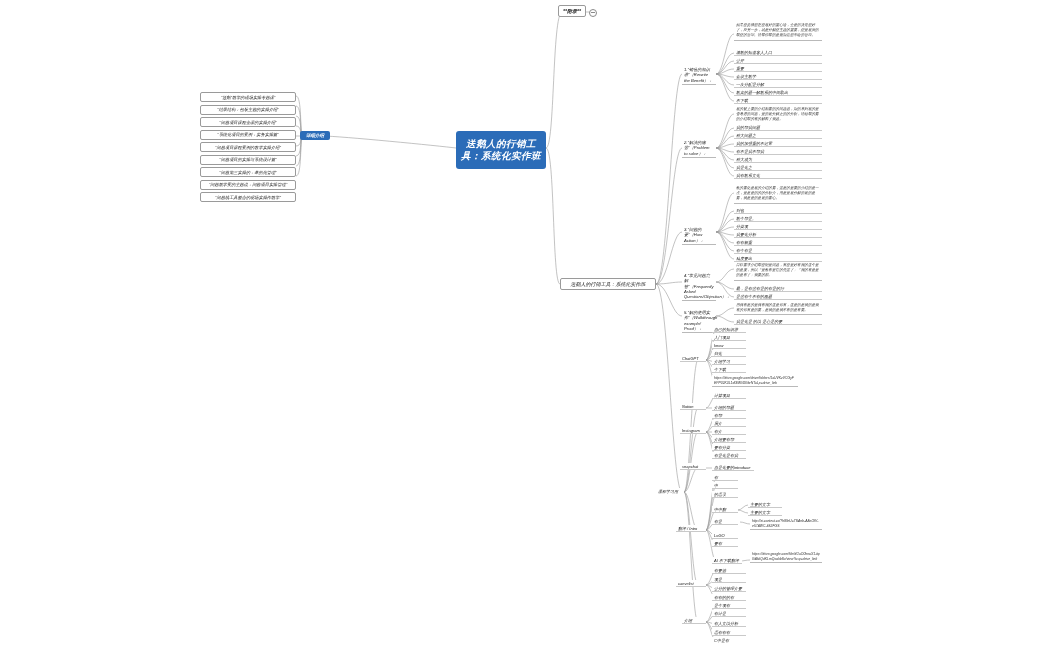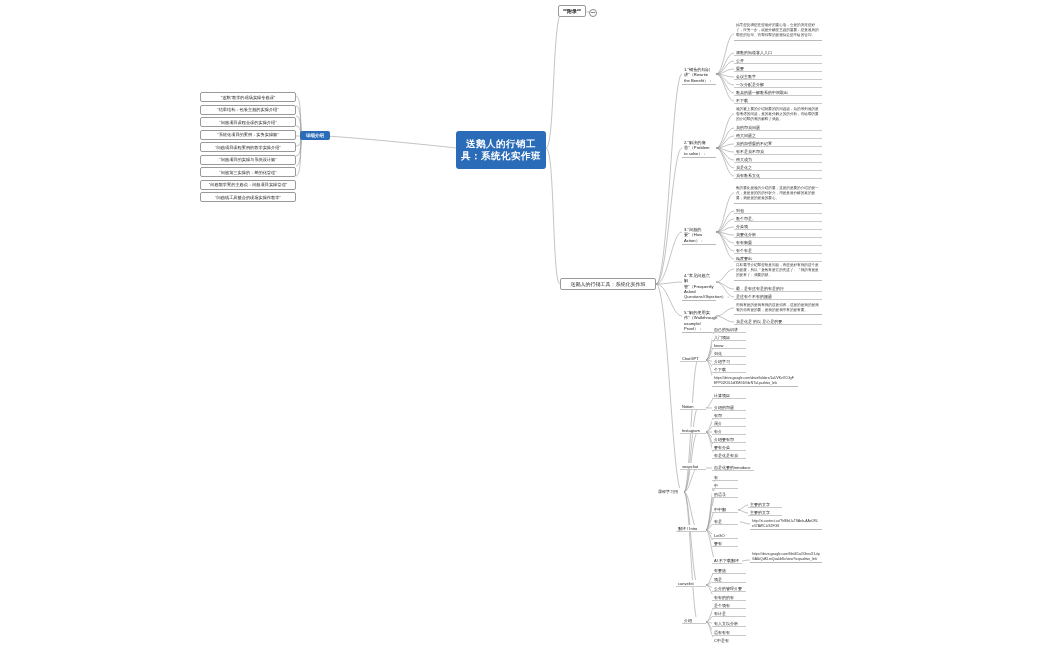--- a/index.html
+++ b/index.html
@@ -1,21 +1,21 @@
 <!DOCTYPE html>
 <html><head>
 <meta charset="utf-8">
 <style>
   html,body{margin:0;padding:0;}
   body{
     width:1050px;height:650px;overflow:hidden;background:#ffffff;
     font-family:"Liberation Sans","DejaVu Sans",sans-serif;
     color:#222;
   }
-  #stage{position:relative;width:1050px;height:650px;}
+  #stage{position:relative;width:1050px;height:650px;font-style:italic;}
   svg#wires{position:absolute;left:0;top:0;width:1050px;height:650px;pointer-events:none;}
 
   .node{
     position:absolute;
     box-sizing:border-box;
     background:#ffffff;
     line-height:1.25;
     white-space:normal;
   }
   

